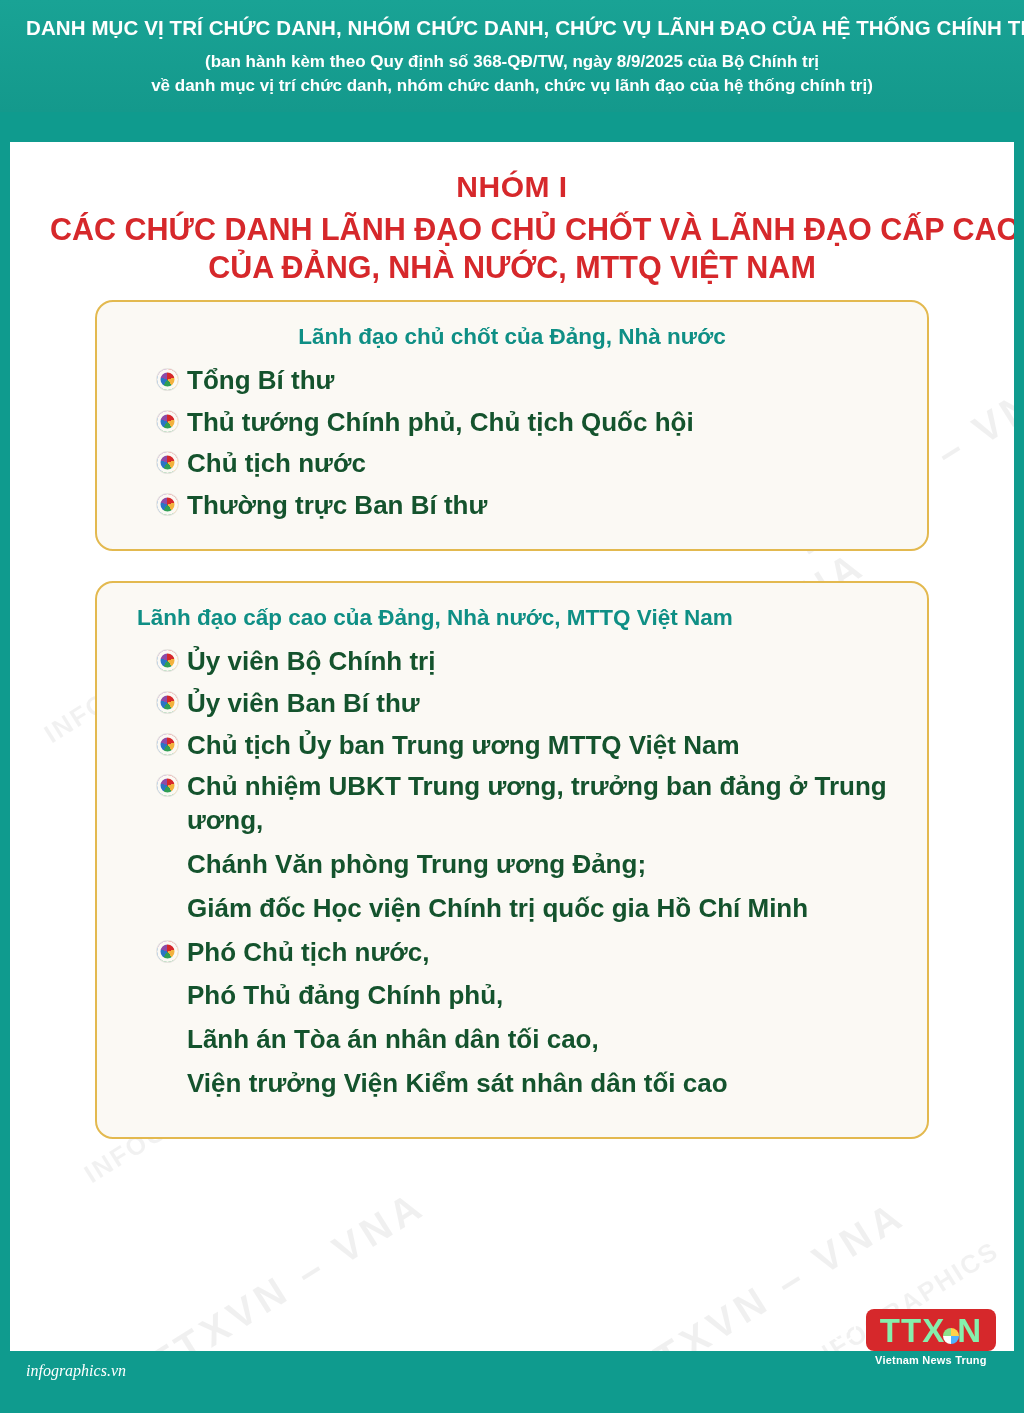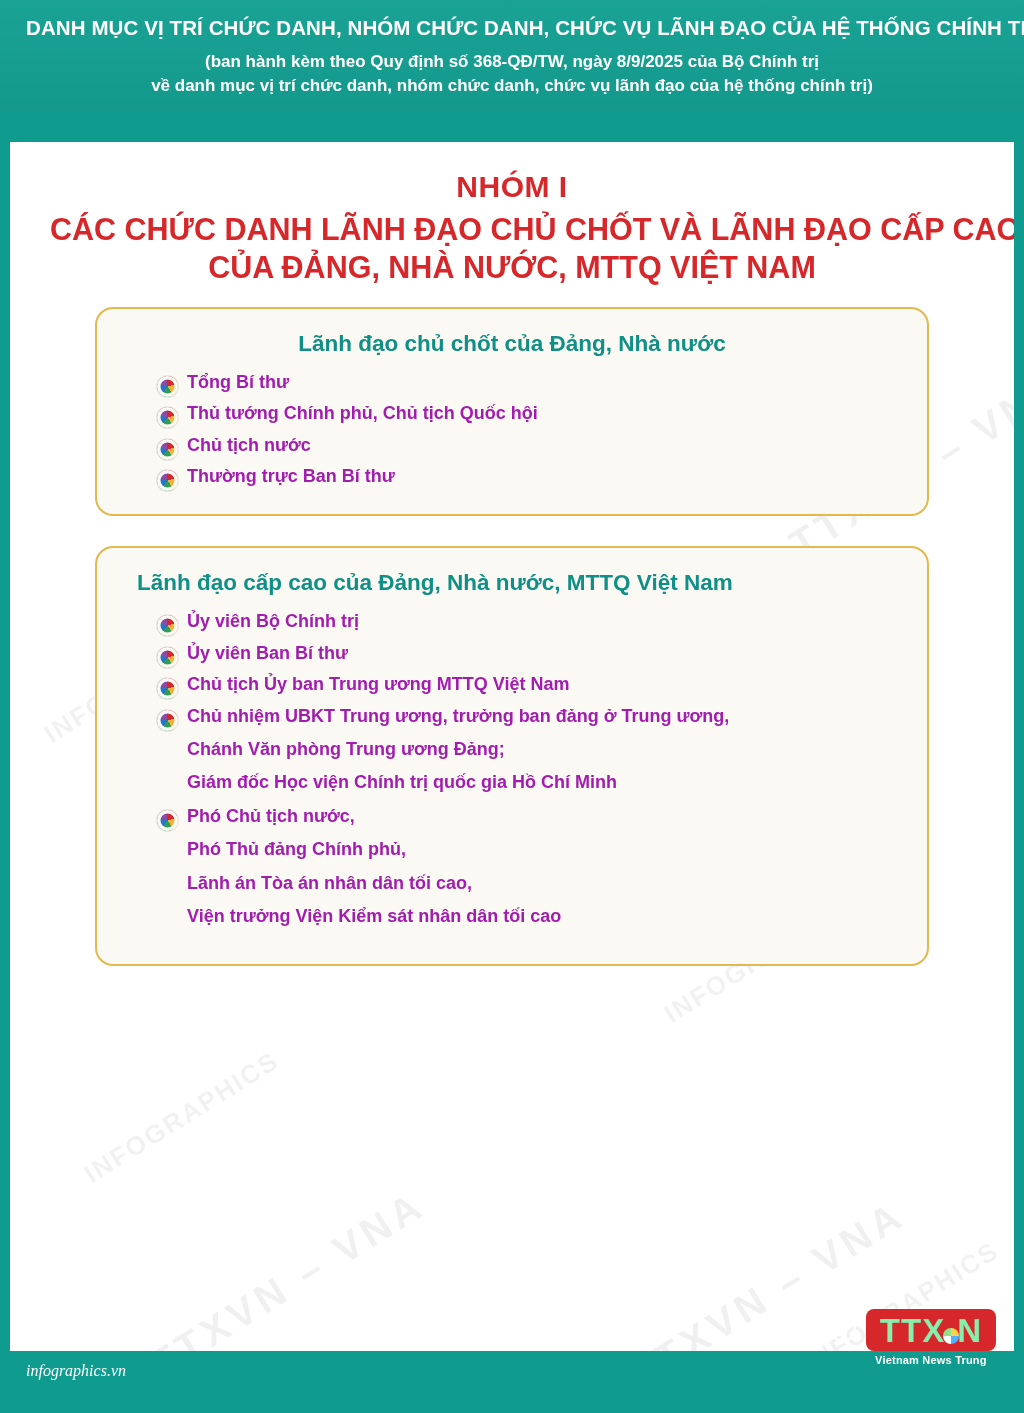--- a/index.html
+++ b/index.html
@@ -125,22 +125,22 @@
     background:
       conic-gradient(
         #d6282b 0deg 72deg,
         #f3b23c 72deg 144deg,
         #2f9e54 144deg 216deg,
         #2a74c4 216deg 288deg,
         #8d4ba8 288deg 360deg);
     box-shadow: inset 0 0 0 3.5px #fbf9f4, 0 0 0 1px rgba(0,0,0,.08);
   }
   .item-text {
-    color: #a21caf;
-    font-size: 18px;
+    color: #14532d;
+    font-size: 26px;
     font-weight: bold;
     line-height: 1.3;
   }
   .item.sub {
     padding-left: 56px;
     margin-top: 10px;
     margin-bottom: 10px;
   }
   .item.sub .item-text { font-weight: bold; }
 
@@ -239,21 +239,21 @@
   </div>
 
   <div class="group-head">
     <div class="group-no">NHÓM I</div>
     <div class="group-title">
       <span>CÁC CHỨC DANH LÃNH ĐẠO CHỦ CHỐT VÀ LÃNH ĐẠO CẤP CAO</span>
       <span class="line2">CỦA ĐẢNG, NHÀ NƯỚC, MTTQ VIỆT NAM</span>
     </div>
   </div>
 
-  <div class="card" style="margin-top:16px">
+  <div class="card" style="margin-top:9px">
     <div class="card-title centered">Lãnh đạo chủ chốt của Đảng, Nhà nước</div>
     <ul class="items">
       <li class="item">
         <span class="bullet"></span>
         <span class="item-text">Tổng Bí thư</span>
       </li>
       <li class="item">
         <span class="bullet"></span>
         <span class="item-text">Thủ tướng Chính phủ, Chủ tịch Quốc hội</span>
       </li>

